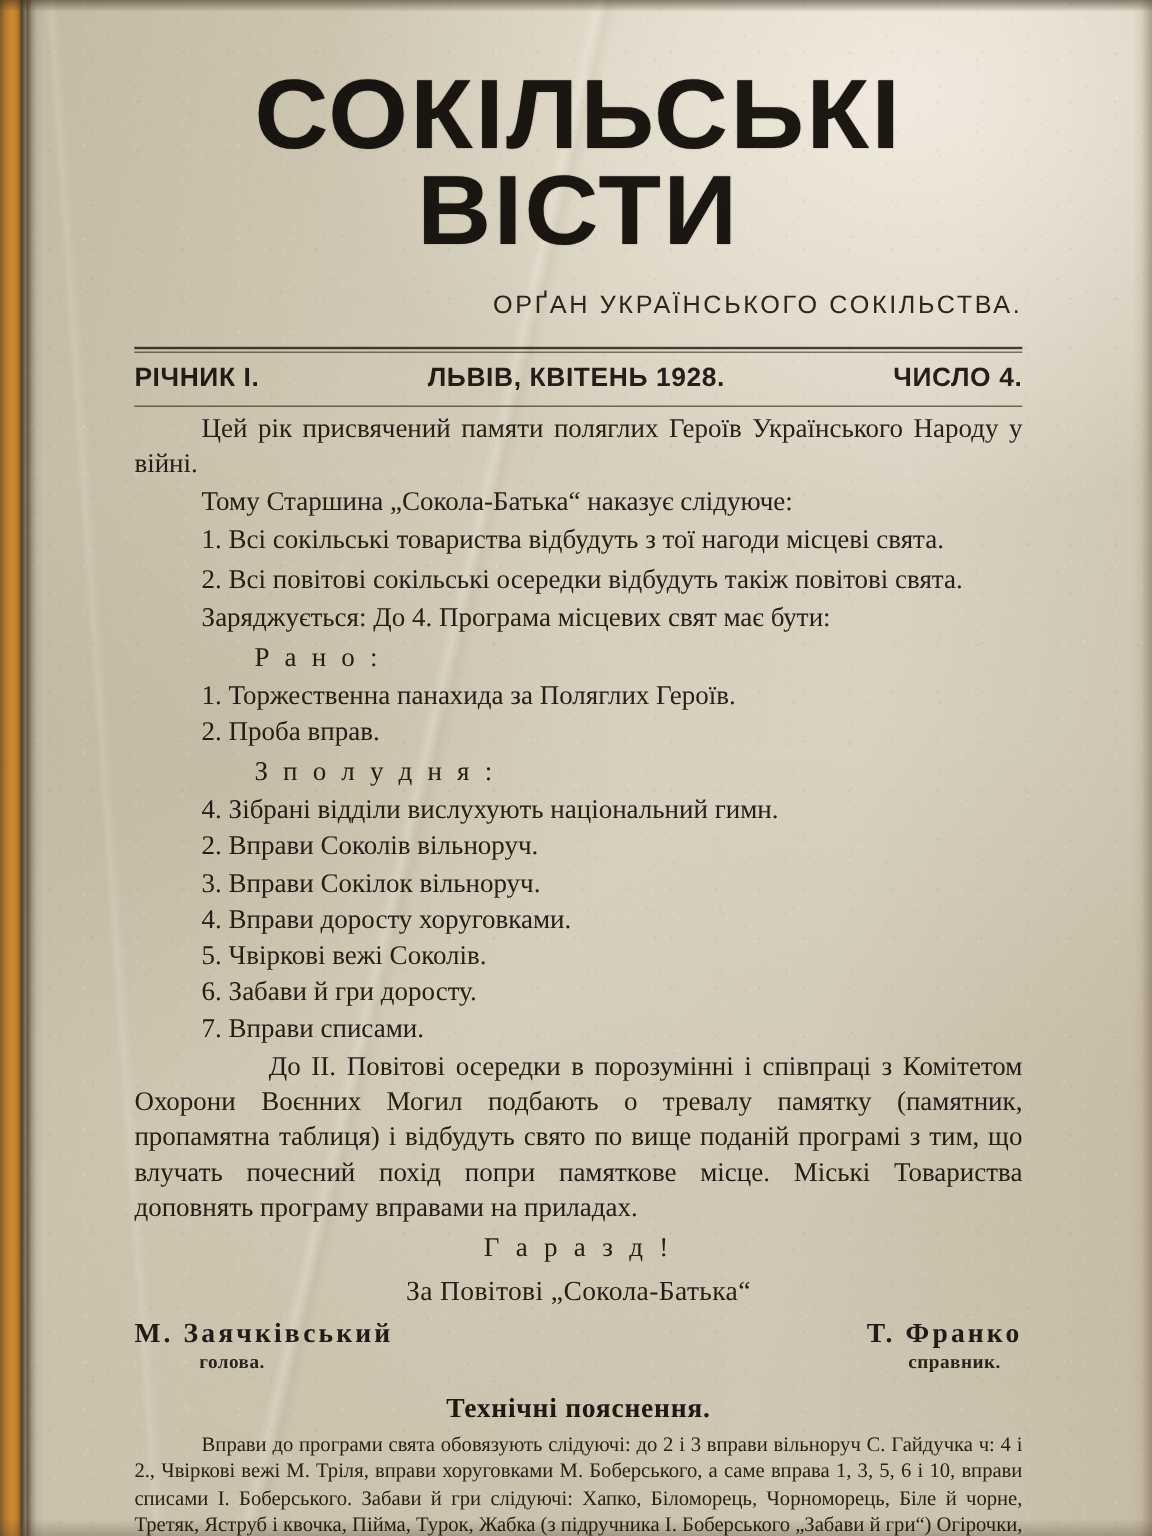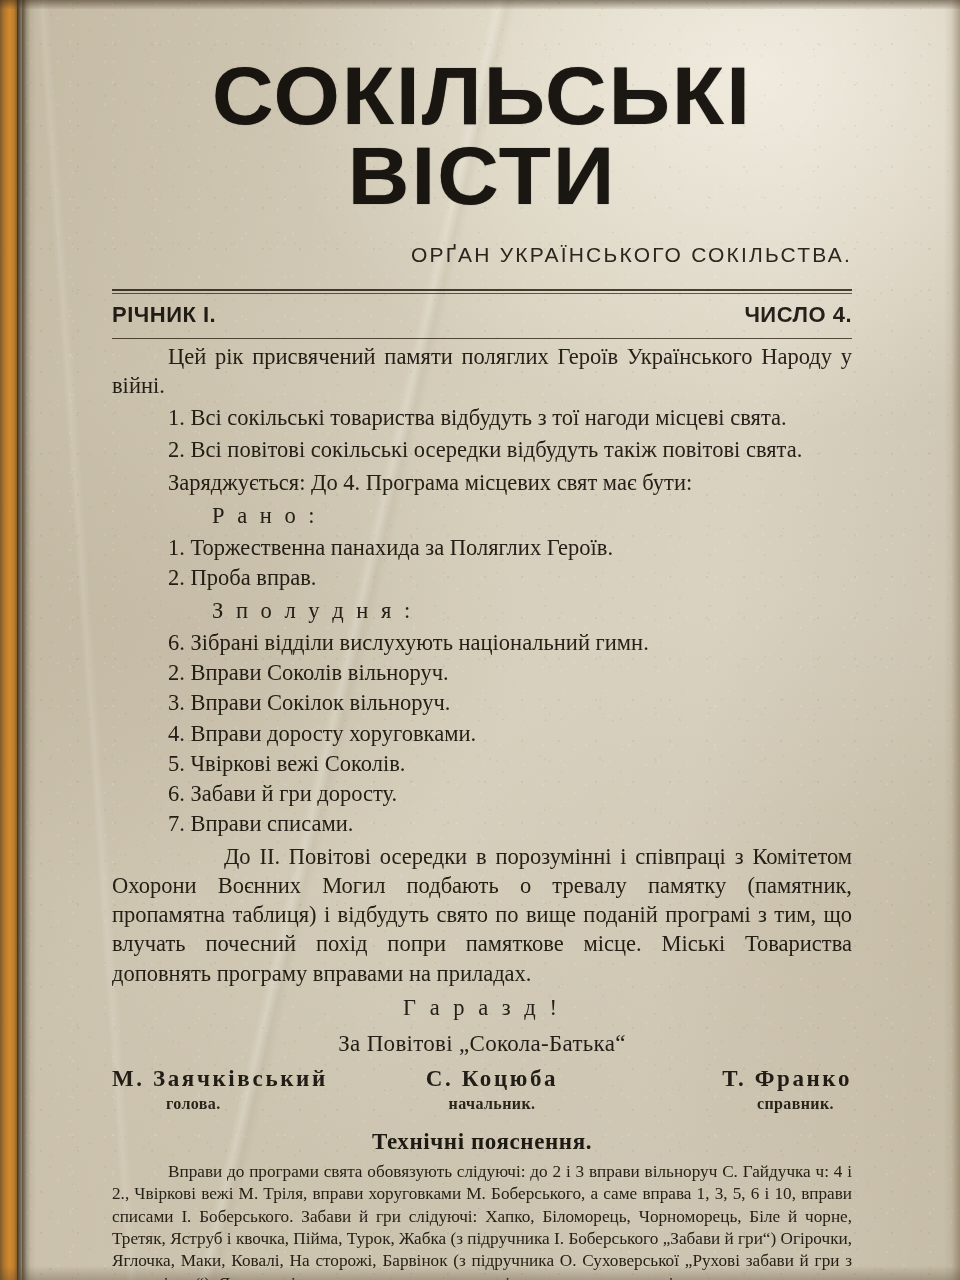--- a/index.html
+++ b/index.html
@@ -282,65 +282,63 @@
   <div class="content">
 
     <div class="masthead-title">СОКІЛЬСЬКІ ВІСТИ</div>
 
     <div class="masthead-sub">ОРҐАН УКРАЇНСЬКОГО СОКІЛЬСТВА.</div>
 
     <div class="rule-double"></div>
 
     <div class="issue-line">
       <span>РІЧНИК І.</span>
+      <span class="center">ЛЬВІВ, КВІТЕНЬ 1928.</span>
       <span>ЧИСЛО 4.</span>
     </div>
 
     <div class="rule-single"></div>
 
 
     <p class="para">Цей рік присвячений памяти поляглих Героїв Українського Народу у війні.</p>
 
+    <p class="para nojust">Тому Старшина „Сокола-Батька“ наказує слідуюче:</p>
 
     <p class="para">1. Всі сокільські товариства відбудуть з тої нагоди місцеві свята.</p>
 
     <p class="para">2. Всі повітові сокільські осередки відбудуть такіж повітові свята.</p>
 
     <p class="para nojust">Заряджується: До 4. Програма місцевих свят має бути:</p>
 
     <div class="sub-head">Р а н о :</div>
 
     <p class="list-item">1. Торжественна панахида за Поляглих Героїв.</p>
     <p class="list-item">2. Проба вправ.</p>
 
     <div class="sub-head">З  п о л у д н я :</div>
 
-    <p class="list-item">6. Зібрані відділи вислухують національний гимн.</p>
+    <p class="list-item">4. Зібрані відділи вислухують національний гимн.</p>
     <p class="list-item">2. Вправи Соколів вільноруч.</p>
     <p class="list-item">3. Вправи Сокілок вільноруч.</p>
     <p class="list-item">4. Вправи доросту хоруговками.</p>
     <p class="list-item">5. Чвіркові вежі Соколів.</p>
     <p class="list-item">6. Забави й гри доросту.</p>
     <p class="list-item">7. Вправи списами.</p>
 
     <p class="para" style="text-indent:112px">До ІІ. Повітові осередки в порозумінні і співпраці з Комітетом Охорони Воєнних Могил подбають о тревалу памятку (памятник, пропамятна таблиця) і відбудуть свято по вище поданій програмі з тим, що влучать почесний похід попри памяткове місце. Міські Товариства доповнять програму вправами на приладах.</p>
 
     <div class="centered-lsp">Г а р а з д !</div>
 
     <div class="sig-for">За Повітові „Сокола-Батька“</div>
 
     <div class="sig-row">
       <div class="sig-col left">
         <div class="sig-name">М. Заячківський</div>
         <div class="sig-role">голова.</div>
       </div>
-      <div class="sig-col mid">
-        <div class="sig-name">С. Коцюба</div>
-        <div class="sig-role">начальник.</div>
-      </div>
       <div class="sig-col right">
         <div class="sig-name">Т. Франко</div>
         <div class="sig-role">справник.</div>
       </div>
     </div>
 
     <div class="tech-head">Технічні пояснення.</div>
 
     <p class="fine first">Вправи до програми свята обовязують слідуючі: до 2 і 3 вправи вільноруч С. Гайдучка ч: 4 і 2., Чвіркові вежі М. Тріля, вправи хоруговками М. Боберського, а саме вправа 1, 3, 5, 6 і 10, вправи списами І. Боберського. Забави й гри слідуючі: Хапко, Біломорець, Чорноморець, Біле й чорне, Третяк, Яструб і квочка, Пійма, Турок, Жабка (з підручника І. Боберського „Забави й гри“) Огірочки, Яглочка, Маки, Ковалі, На сторожі, Барвінок (з підручника О. Суховерської „Рухові забави й гри з мельодіями“). Якщо повітове свято влаштовується спільно з другими несокільськими товариствами, повинні бути одні й ці самі спільні вправи, як подано вище в програмі.</p>
 

